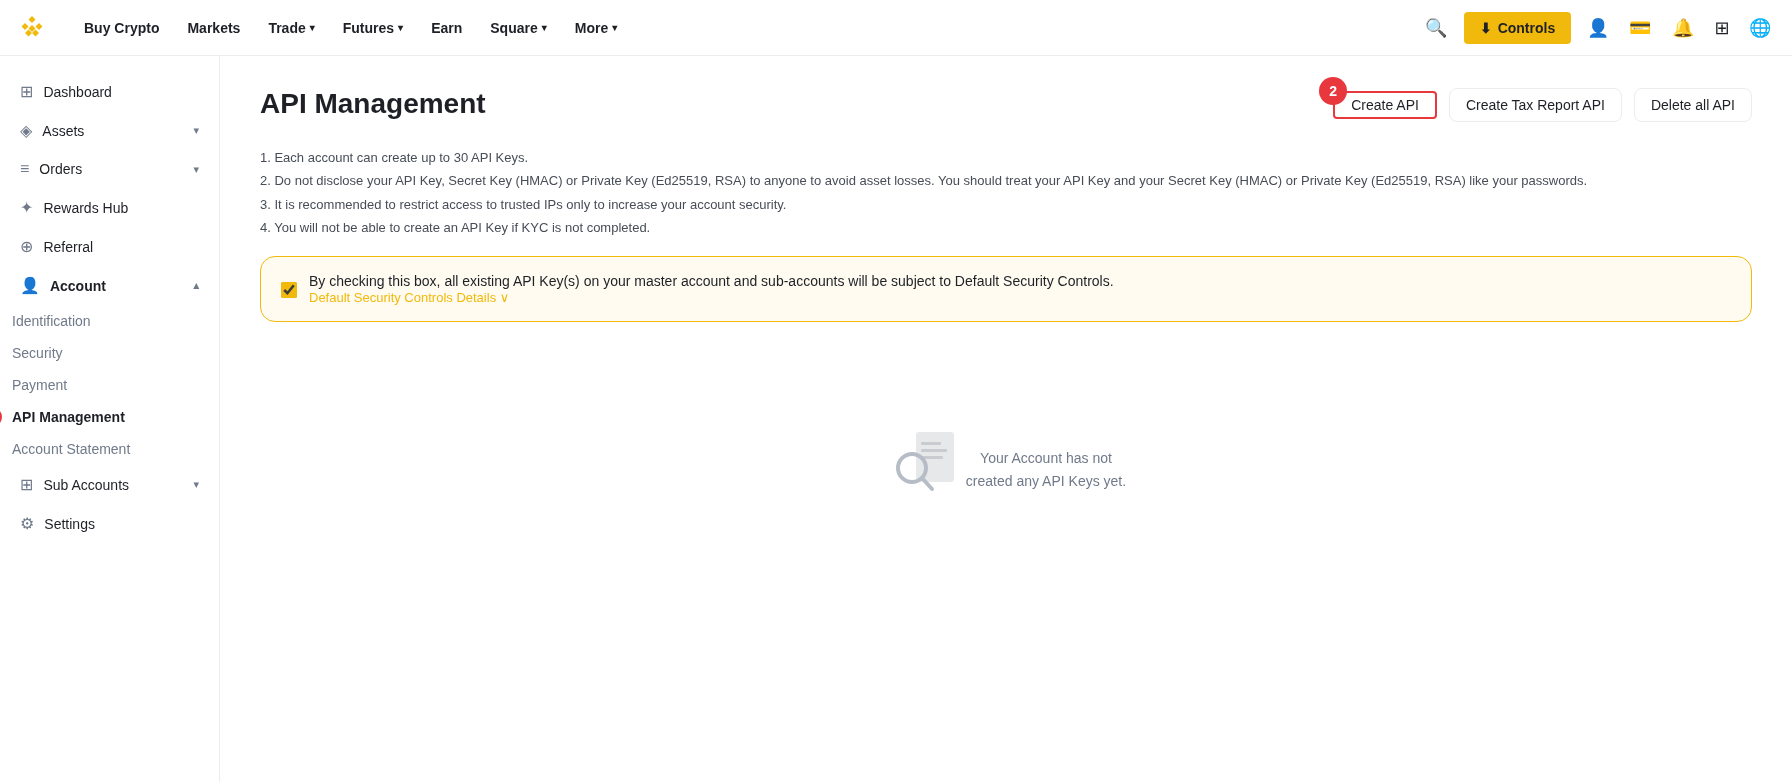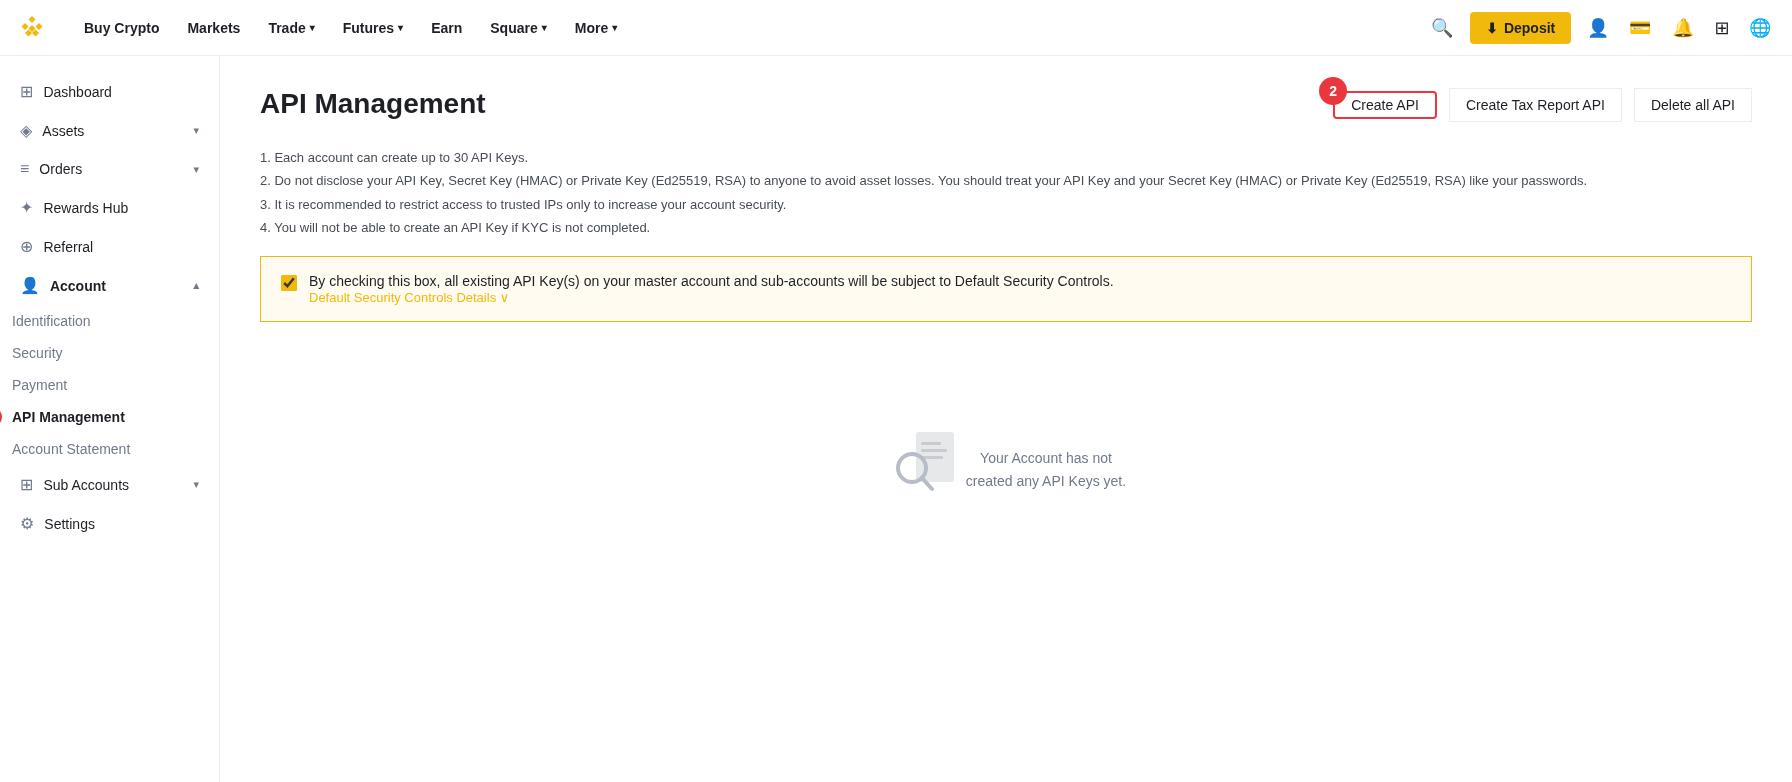--- a/index.html
+++ b/index.html
@@ -66,32 +66,32 @@
       align-items: center; justify-content: center;
       position: absolute; top: -14px; left: -14px; z-index: 10;
     }
 
     .action-btn-primary {
       background: #fff; border: 2px solid #e8383e; border-radius: 4px;
       padding: 4px 16px; font-size: 14px; cursor: pointer; color: #1e2026;
       font-weight: 500; position: relative;
     }
     .action-btn {
-      background: #fff; border: 1px solid #eaecef; border-radius: 0;
+      background: #fff; border: 1px solid #eaecef; border-radius: 8px;
       padding: 8px 16px; font-size: 14px; cursor: pointer; color: #1e2026;
     }
 
     
     .info-list { margin-bottom: 16px; }
     .info-list p { font-size: 13px; color: #474d57; line-height: 1.8; }
 
     
     .warning-box {
-      background: #fffbf0; border: 1px solid #f0b90b; border-radius: 0;
-      padding: 16px 20px; display: flex; align-items: flex-start; gap: 12px;
+      background: #fffbf0; border: 1px solid #f0b90b; border-radius: 15px;
+      padding: 16px 20px; display: flex; align-items: center; gap: 12px;
       margin-bottom: 40px;
     }
     .warning-checkbox {
       width: 16px; height: 16px; accent-color: #f0b90b; margin-top: 2px; flex-shrink: 0;
     }
     .warning-link { color: #f0b90b; cursor: pointer; font-size: 13px; }
 
     
     .empty-state {
       display: flex; flex-direction: row; align-items: center;
@@ -141,21 +141,21 @@
       </div>
     <div class="nav-item">
         <span>More</span>
         <span class="chevron">▾</span>
       </div>
   </div>
   <div class="nav-right">
     <button class="icon-btn">🔍</button>
     <button class="deposit-btn">
       <span>⬇</span>
-      <span>Deposit</span>
+      <span>Controls</span>
     </button>
     <button class="icon-btn">👤</button>
     <button class="icon-btn">💳</button>
     <button class="icon-btn">🔔</button>
     <button class="icon-btn">⊞</button>
     <button class="icon-btn">🌐</button>
   </div>
 </nav>
 
 <div class="layout">

